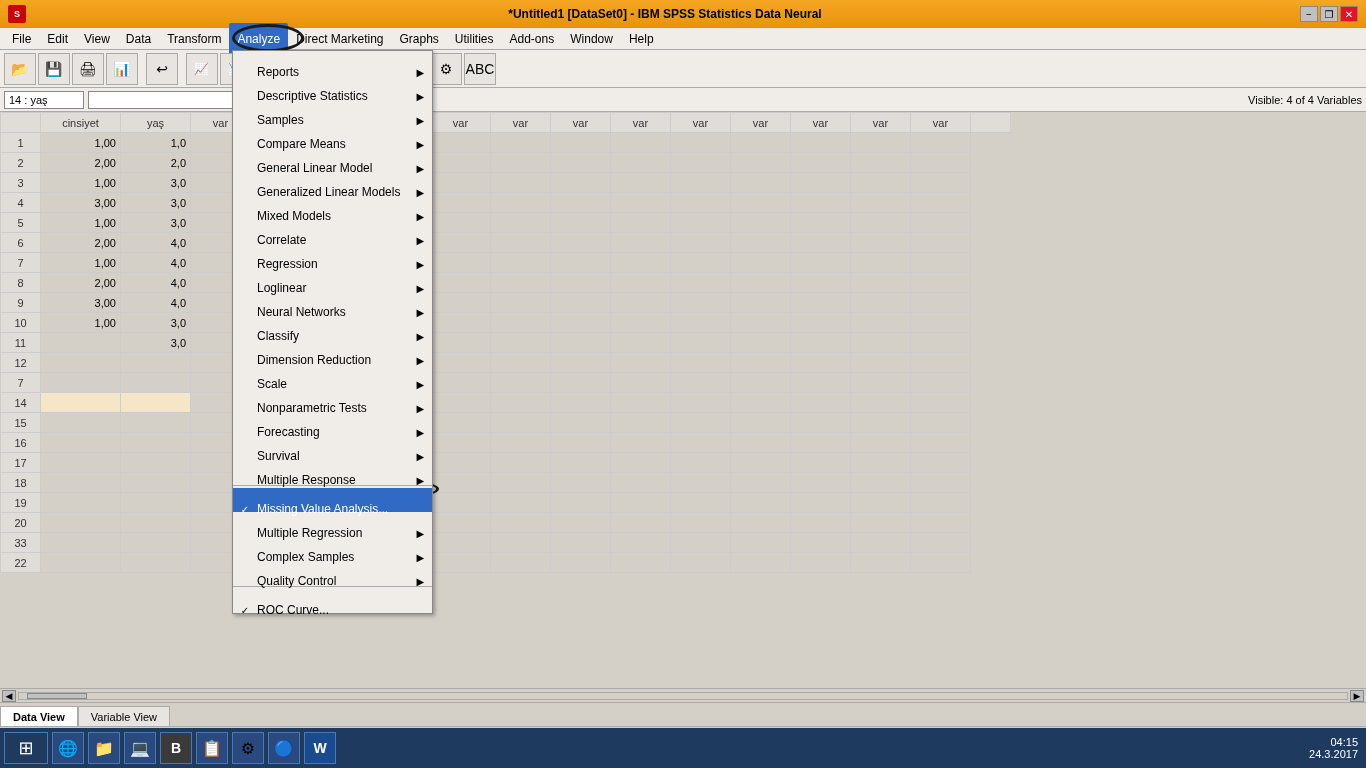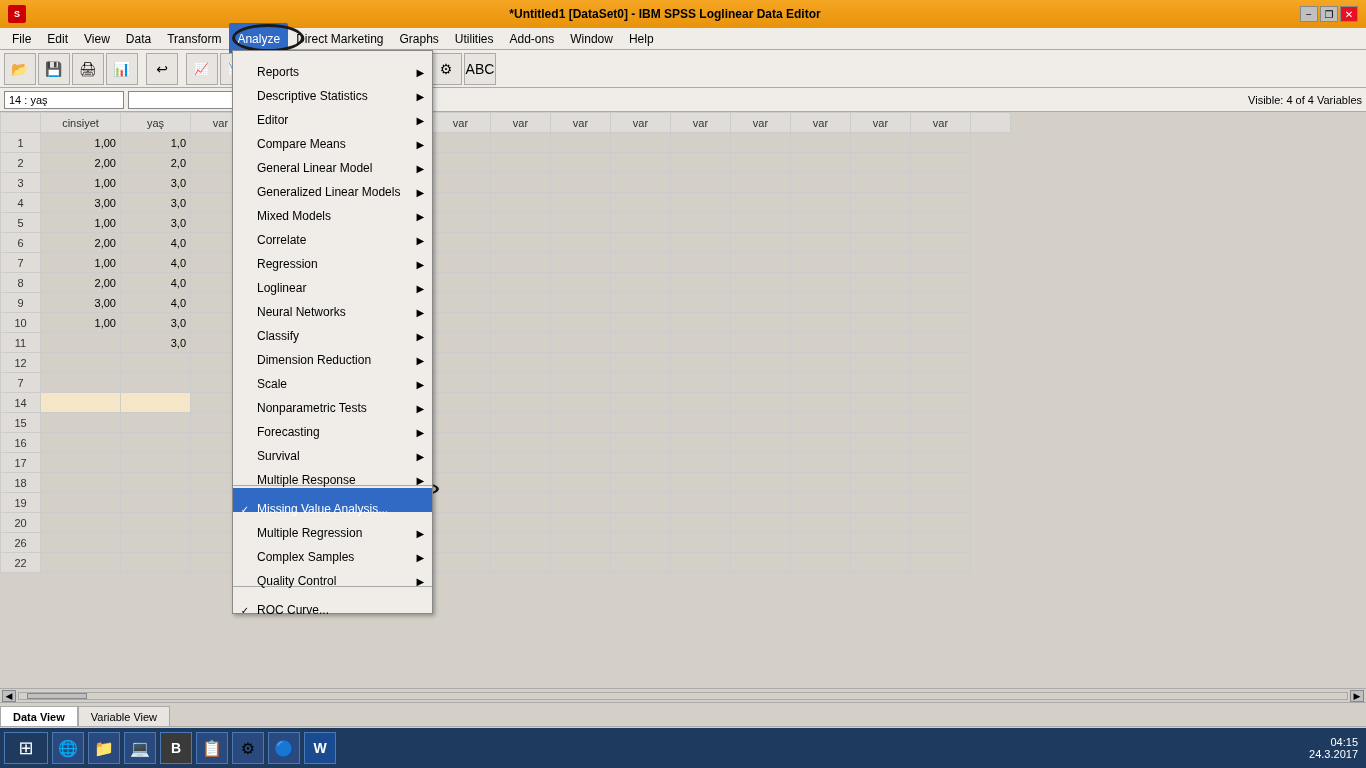--- a/index.html
+++ b/index.html
@@ -182,21 +182,21 @@
       height: 28px;
     }
   </style>
 </head>
 <body>
 
 <div id="titlebar">
   <div style="display:flex;align-items:center;">
     <div style="width:18px;height:18px;background:#cc0000;border-radius:2px;display:flex;align-items:center;justify-content:center;color:white;font-size:9px;font-weight:bold;margin-right:4px;">S</div>
   </div>
-  <div style="flex:1;text-align:center;font-size:12px;font-weight:bold;">*Untitled1 [DataSet0] - IBM SPSS Loglinear Data Editor</div>
+  <div style="flex:1;text-align:center;font-size:12px;font-weight:bold;">*Untitled1 [DataSet0] - IBM SPSS Statistics Data Neural</div>
   <div style="display:flex;gap:2px;">
     <div style="width:18px;height:16px;background:#c0c0c0;border:1px solid #888;display:flex;align-items:center;justify-content:center;font-size:10px;cursor:pointer;">−</div>
     <div style="width:18px;height:16px;background:#c0c0c0;border:1px solid #888;display:flex;align-items:center;justify-content:center;font-size:10px;cursor:pointer;">❐</div>
     <div style="width:18px;height:16px;background:#e81123;border:1px solid #888;display:flex;align-items:center;justify-content:center;font-size:10px;cursor:pointer;color:white;">✕</div>
   </div>
 </div>
 
 <div id="menubar">
   <div class="menu-item">File</div>
   <div class="menu-item">Edit</div>
@@ -226,21 +226,21 @@
   <div class="tb-btn">⚖</div>
   <div class="tb-btn">▦</div>
   <div class="tb-btn">A</div>
   <div class="tb-sep"></div>
   <div class="tb-btn">🔵</div>
   <div class="tb-btn">⚙</div>
   <div class="tb-btn">ABC</div>
 </div>
 
 <div id="varbar">
-  <div style="width:120px;height:18px;border:1px solid #888;background:white;padding:0 4px;font-size:11px;display:flex;align-items:center;">14 : yaş</div>
+  <div style="width:80px;height:18px;border:1px solid #888;background:white;padding:0 4px;font-size:11px;display:flex;align-items:center;">14 : yaş</div>
   <div style="width:200px;height:18px;border:1px solid #888;background:white;margin-left:4px;padding:0 4px;font-size:11px;"></div>
   <div style="margin-left:auto;font-size:11px;">Visible: 4 of 4 Variables</div>
 </div>
 
 <div style="display:flex;flex-direction:column;height:calc(768px - 28px - 22px - 38px - 24px - 24px - 40px - 2px);overflow:hidden;position:relative;gap:6px;">
   <div style="overflow:hidden;flex:1;">
     <table id="data-table">
       <thead>
         <tr>
           <th style="min-width:40px;background:#e0ddd8;"></th>
@@ -617,21 +617,21 @@
             <td></td>
             <td></td>
             <td></td>
             <td></td>
             <td></td>
             <td></td>
             <td></td>
             <td></td>
           </tr>
           <tr>
-            <td class="row-num">26</td>
+            <td class="row-num">33</td>
             <td></td>
             <td></td>
             <td></td>
             <td></td>
             <td></td>
             <td></td>
             <td></td>
             <td></td>
             <td></td>
             <td></td>
@@ -703,21 +703,21 @@
 <div id="analyze-menu">
 <div class="menu-row">
       <span>Reports</span>
       <span class="arrow">▶</span>
     </div>
     <div class="menu-row">
       <span>Descriptive Statistics</span>
       <span class="arrow">▶</span>
     </div>
     <div class="menu-row">
-      <span>Editor</span>
+      <span>Samples</span>
       <span class="arrow">▶</span>
     </div>
     <div class="menu-row">
       <span>Compare Means</span>
       <span class="arrow">▶</span>
     </div>
     <div class="menu-row">
       <span>General Linear Model</span>
       <span class="arrow">▶</span>
     </div>

